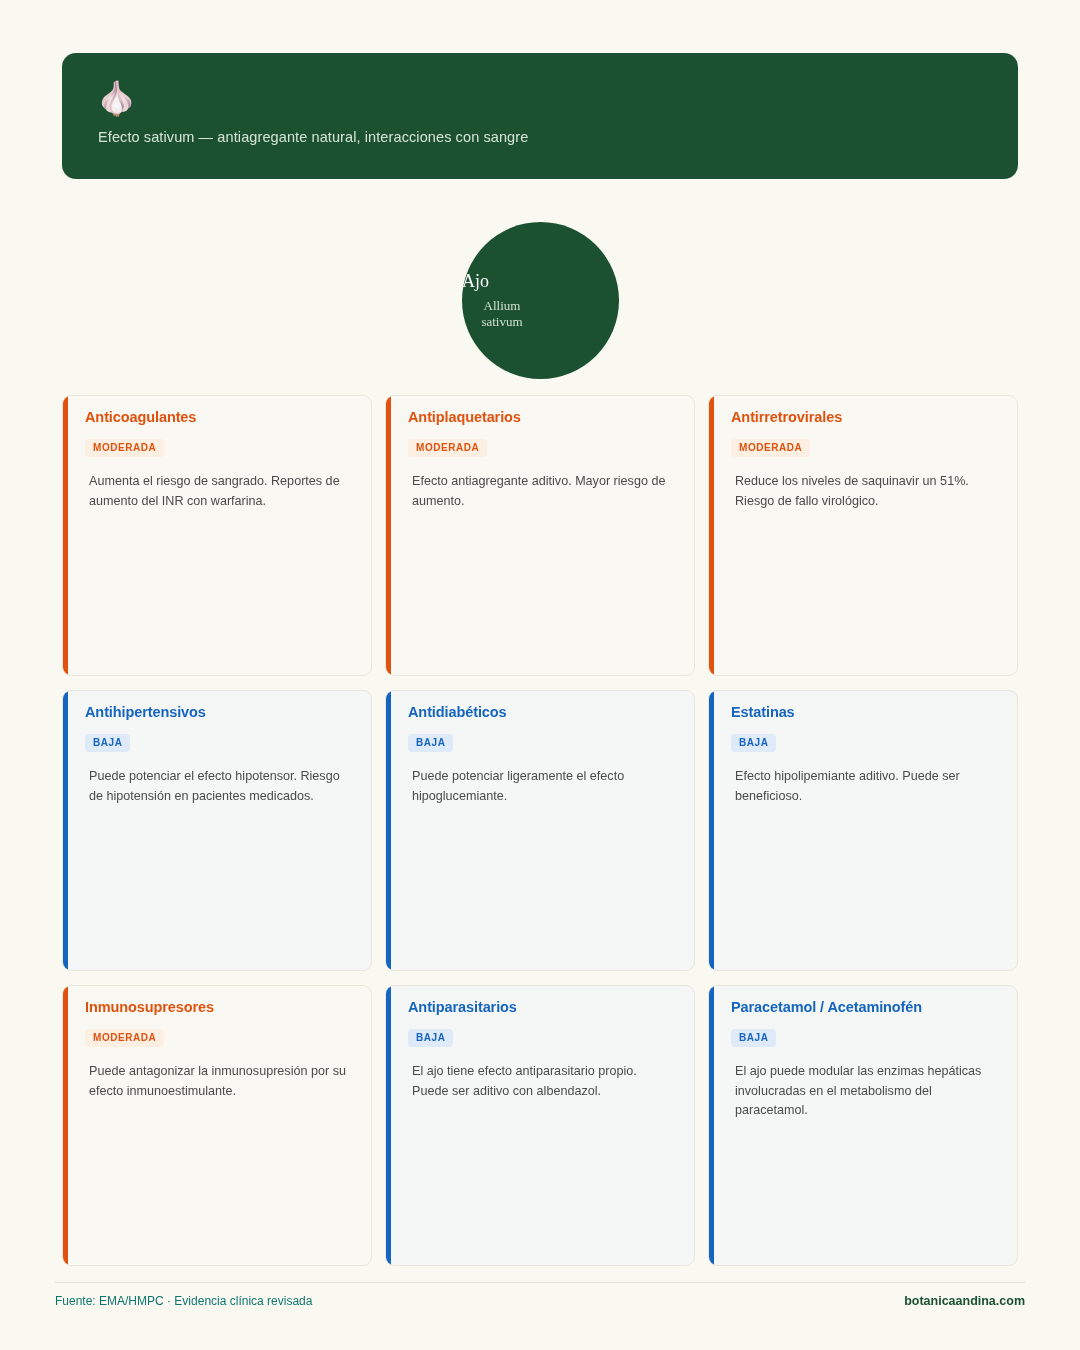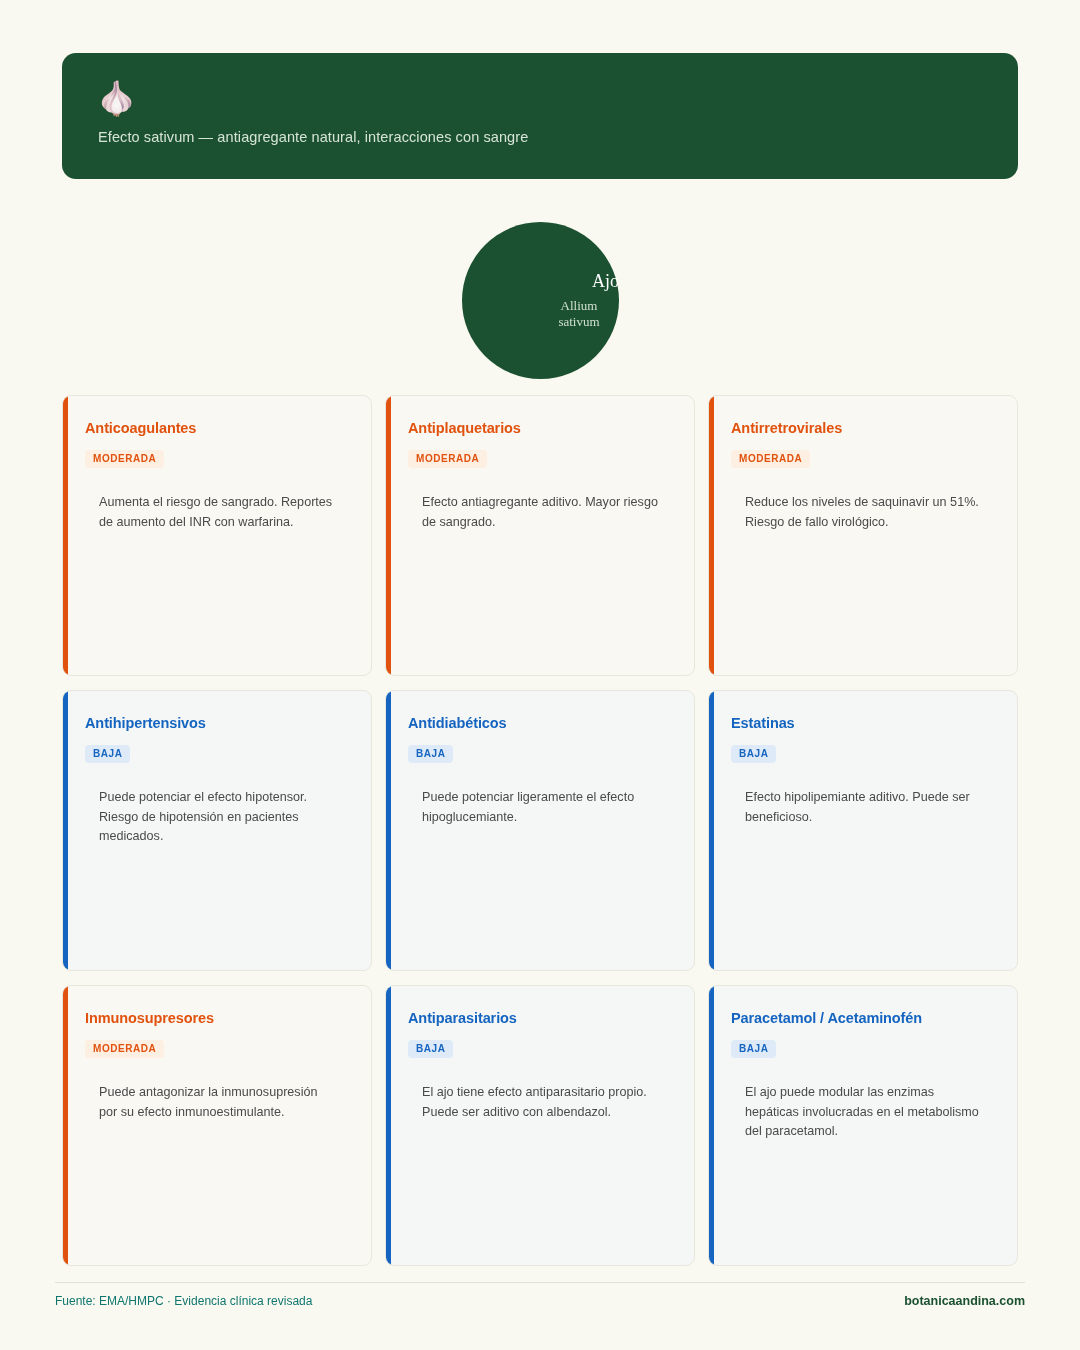--- a/index.html
+++ b/index.html
@@ -64,21 +64,21 @@
   .center-node {
     position: absolute;
     left: 462px;
     top: 222px;
     width: 157px;
     height: 157px;
     border-radius: 50%;
     background: #1b5130;
     display: flex;
     flex-direction: column;
-    align-items: flex-end;
+    align-items: flex-start;
     justify-content: center;
     text-align: center;
   }
   .node-name {
     font-family: "Liberation Serif", "DejaVu Serif", serif;
     font-size: 18px;
     color: #ffffff;
     line-height: 1.2;
   }
   .node-latin {
@@ -101,21 +101,21 @@
     grid-template-rows: repeat(3, 281px);
     column-gap: 13px;
     row-gap: 14px;
   }
 
   .card {
     position: relative;
     box-sizing: border-box;
     border-radius: 9px;
     border: 1px solid #e8e7dd;
-    padding: 24px 20px 18px 22px;
+    padding: 13px 20px 18px 22px;
     overflow: hidden;
   }
   .card::before {
     content: "";
     position: absolute;
     left: 0;
     top: 0;
     bottom: 0;
     width: 5px;
     border-top-left-radius: 9px;
@@ -157,21 +157,21 @@
   .card.sev-moderada .badge {
     background: #fdefe2;
     color: #e0520e;
   }
   .card.sev-baja .badge {
     background: #dfeaf8;
     color: #1565c0;
   }
 
   .card-desc {
-    margin: 14px;
+    margin: 4px;
     font-size: 12.6px;
     line-height: 1.55;
     color: #4a4a4a;
   }
 
   
   .footer-rule {
     position: absolute;
     left: 55px;
     top: 1282px;
@@ -220,21 +220,21 @@
 
     <div class="card sev-moderada">
       <h2 class="card-title">Anticoagulantes</h2>
       <div><span class="badge">MODERADA</span></div>
       <p class="card-desc">Aumenta el riesgo de sangrado. Reportes de aumento del INR con warfarina.</p>
     </div>
 
     <div class="card sev-moderada">
       <h2 class="card-title">Antiplaquetarios</h2>
       <div><span class="badge">MODERADA</span></div>
-      <p class="card-desc">Efecto antiagregante aditivo. Mayor riesgo de sangrado.</p>
+      <p class="card-desc">Efecto antiagregante aditivo. Mayor riesgo de aumento.</p>
     </div>
 
     <div class="card sev-moderada">
       <h2 class="card-title">Antirretrovirales</h2>
       <div><span class="badge">MODERADA</span></div>
       <p class="card-desc">Reduce los niveles de saquinavir un 51%. Riesgo de fallo virológico.</p>
     </div>
 
     <div class="card sev-baja">
       <h2 class="card-title">Antihipertensivos</h2>

